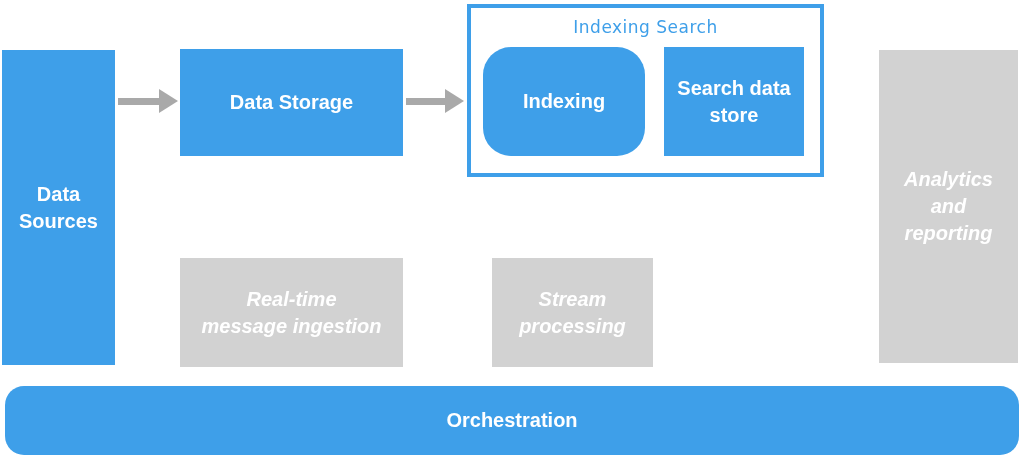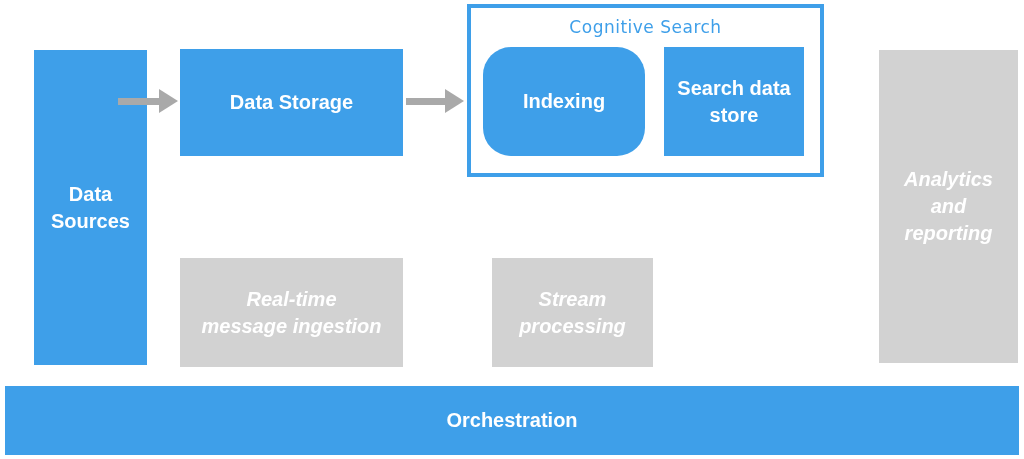--- a/index.html
+++ b/index.html
@@ -26,21 +26,21 @@
   .box .label {
     white-space: pre-line;
     color: var(--label-white, #ffffff);
     font-weight: 700;
     font-size: 20px;
     line-height: 1.35;
   }
   .blue-box { background: var(--blue, #3E9FE9); }
   .gray-box { background: var(--gray, #D2D2D2); font-style: italic; }
 
-  .node-data-sources   { left: 2px;   top: 50px;  width: 113px;  height: 315px; margin-left: 32px; }
+  .node-data-sources   { left: 2px;   top: 50px;  width: 113px;  height: 315px; }
   .node-data-storage   { left: 180px; top: 49px;  width: 223px;  height: 107px; }
   .group-cognitive {
     left: 467px; top: 4px; width: 357px; height: 173px;
     background: #ffffff;
     border: 4px solid var(--blue, #3E9FE9);
     align-items: flex-start;
   }
   .group-title {
     position: absolute;
     top: 9px; left: 0; right: 0;
@@ -49,21 +49,21 @@
     font-family: "DejaVu Sans", sans-serif;
     font-size: 17px;
     font-weight: 400;
     letter-spacing: 0.5px;
   }
   .node-indexing       { left: 483px; top: 47px;  width: 162px;  height: 109px; border-radius: 28px; }
   .node-search-store   { left: 664px; top: 47px;  width: 140px;  height: 109px; }
   .node-realtime       { left: 180px; top: 258px; width: 223px;  height: 109px; }
   .node-stream         { left: 466px; top: 258px; width: 161px;  height: 109px; margin-left: 26px; }
   .node-analytics      { left: 879px; top: 50px;  width: 139px;  height: 313px; }
-  .node-orchestration  { left: 5px;   top: 386px; width: 1014px; height: 69px;  }
+  .node-orchestration  { left: 5px;   top: 386px; width: 1014px; height: 69px; border-radius: 19px;  }
 
   .arrow {
     position: absolute;
     display: flex;
     align-items: center;
     height: 24px;
   }
   .arrow .shaft {
     flex: 1;
     height: 7px;
@@ -97,21 +97,21 @@
   <div class="box blue-box node-data-storage">
     <span class="label">Data Storage</span>
   </div>
 
   <div class="arrow arrow-2">
     <span class="shaft"></span>
     <span class="head"></span>
   </div>
 
   <div class="box group-cognitive">
-    <div class="group-title">Cognitive Search</div>
+    <div class="group-title">Indexing Search</div>
   </div>
 
   <div class="box blue-box node-indexing">
     <span class="label">Indexing</span>
   </div>
 
   <div class="box blue-box node-search-store">
     <span class="label">Search data
 store</span>
   </div>

